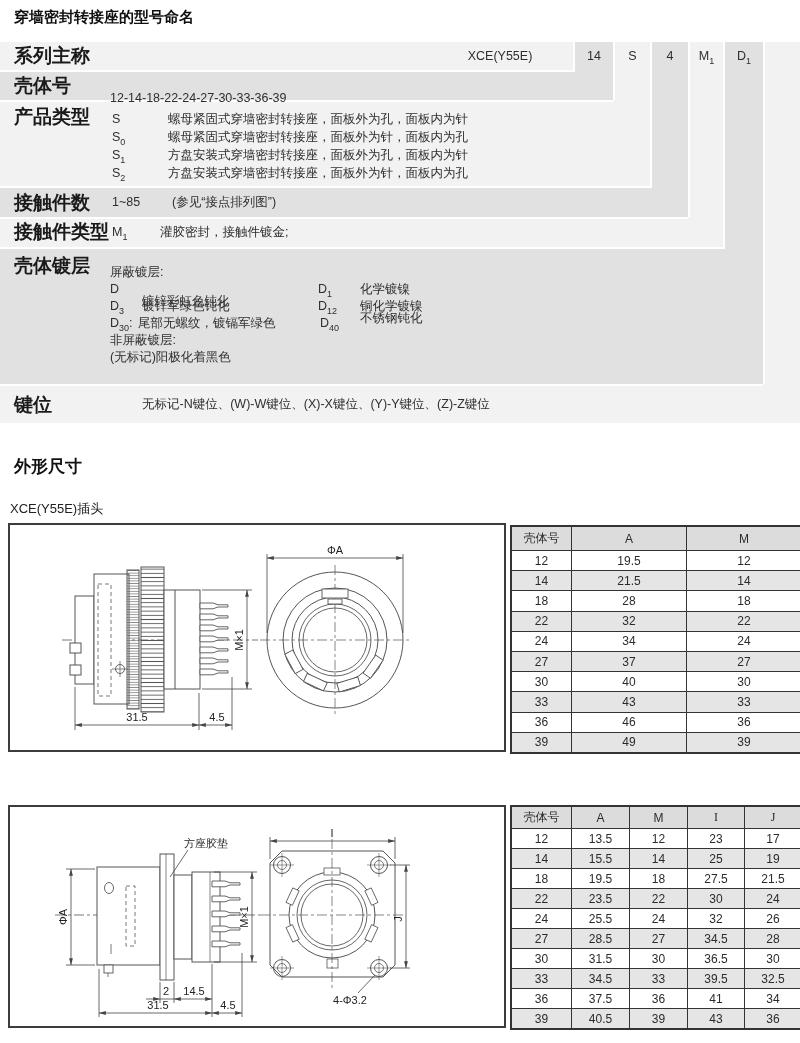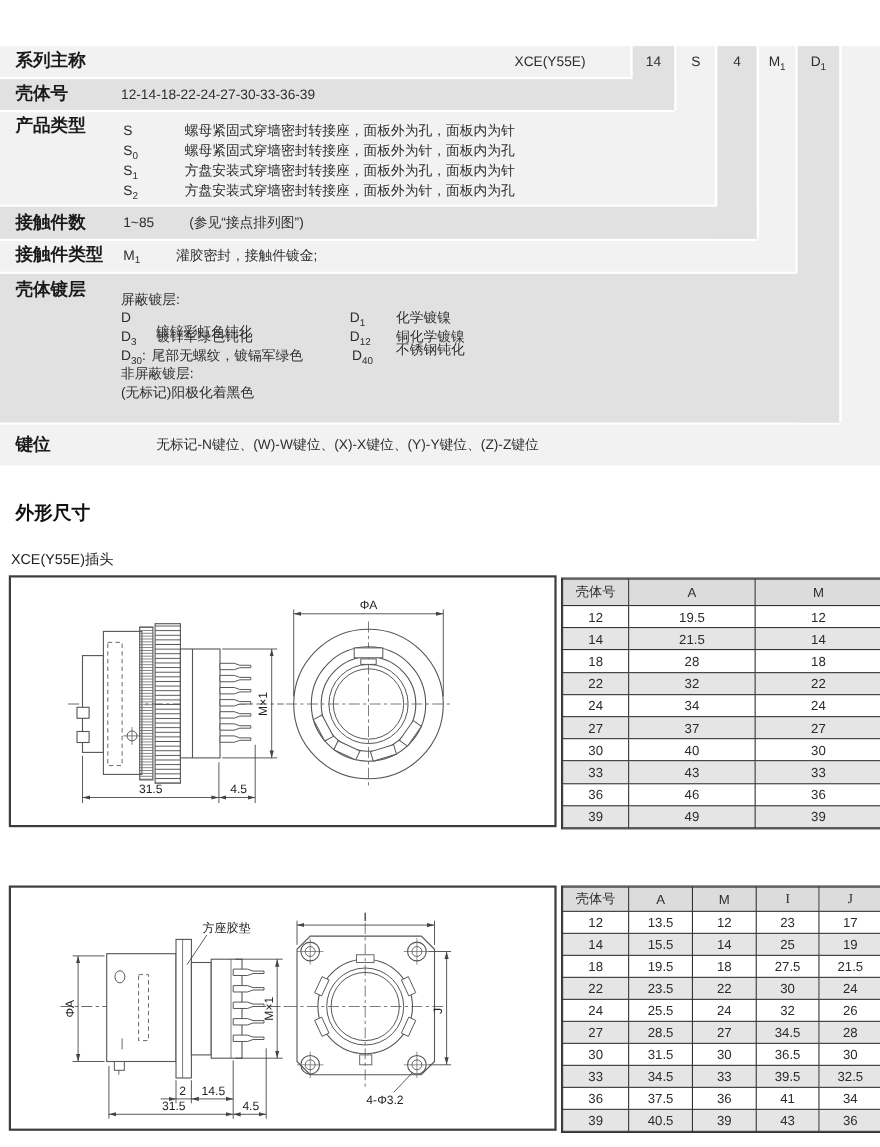--- a/index.html
+++ b/index.html
@@ -1,19 +1,19 @@
 <!DOCTYPE html>
 <html><head>
 <meta charset="utf-8">
 <style>
   html,body{margin:0;padding:0;background:#fff;}
   #page{position:relative;width:800px;height:1043px;background:#fff;overflow:hidden;
         font-family:"Liberation Sans","DejaVu Sans",sans-serif;color:#2e2e2e;}
   .band{position:absolute;}
-  .lbl{position:absolute;font-weight:bold;font-size:16px;color:#1a1a1a;white-space:nowrap;}
+  .lbl{position:absolute;font-weight:bold;font-size:19px;color:#1a1a1a;white-space:nowrap;}
   .txt{position:absolute;font-size:12.5px;color:#2e2e2e;white-space:nowrap;}
   .cell{position:absolute;font-size:12.5px;color:#2e2e2e;text-align:center;}
   sub{font-size:9px;}
   .h1{position:absolute;font-weight:bold;font-size:15px;color:#111;}
   .h2{position:absolute;font-weight:bold;font-size:17px;color:#111;}
   .cap{position:absolute;font-size:13px;color:#222;white-space:nowrap;}
   .frame{position:absolute;border:2px solid #3c3c3c;background:#fff;}
   table.dim{border-collapse:collapse;table-layout:fixed;width:100%;height:100%;}
   table.dim th,table.dim td{border:1px solid #333;text-align:center;vertical-align:middle;
       font-size:12px;color:#2b2b2b;padding:0;overflow:hidden;}
@@ -21,20 +21,21 @@
   table.dim th.serif{font-family:"Liberation Serif","DejaVu Serif",serif;}
   table.dim tr.shade td{background:#e5e5e5;}
   .tablebox{position:absolute;border:1px solid #333;}
   svg text{font-family:"Liberation Sans","DejaVu Sans",sans-serif;fill:#222;}
 </style>
 </head>
 <body>
 
 <div id="page">
 
+  <div class="h1" style="left:14px;top:8px;">穿墙密封转接座的型号命名</div>
 
   <div>
 
     <div class="band" style="left:0;top:42px;width:800px;height:381px;background:#f2f2f2;"></div>
 
     <div class="band" style="left:0;top:70px;width:575px;height:2px;background:#fff;"></div>
     <div class="band" style="left:0;top:100px;width:613px;height:2px;background:#fff;"></div>
     <div class="band" style="left:0;top:186px;width:652px;height:2px;background:#fff;"></div>
     <div class="band" style="left:0;top:217px;width:688px;height:2px;background:#fff;"></div>
     <div class="band" style="left:0;top:247px;width:725px;height:2px;background:#fff;"></div>
@@ -57,21 +58,21 @@
 
     <div class="lbl" style="left:14px;top:42px;line-height:28px;">系列主称</div>
     <div class="txt" style="left:430px;top:42px;width:140px;line-height:28px;text-align:center;">XCE(Y55E)</div>
     <div class="cell" style="left:575px;top:42px;width:38px;line-height:28px;"><span>14</span><sub></sub></div>
     <div class="cell" style="left:615px;top:42px;width:35px;line-height:28px;"><span>S</span><sub></sub></div>
     <div class="cell" style="left:652px;top:42px;width:36px;line-height:28px;"><span>4</span><sub></sub></div>
     <div class="cell" style="left:690px;top:42px;width:33px;line-height:28px;"><span>M</span><sub>1</sub></div>
     <div class="cell" style="left:725px;top:42px;width:38px;line-height:28px;"><span>D</span><sub>1</sub></div>
 
     <div class="lbl" style="left:14px;top:72px;line-height:28px;">壳体号</div>
-    <div class="txt" style="left:110px;top:72px;line-height:28px;text-align:right;">12-14-18-22-24-27-30-33-36-39</div>
+    <div class="txt" style="left:110px;top:84px;line-height:28px;text-align:right;">12-14-18-22-24-27-30-33-36-39</div>
 
     <div class="lbl" style="left:14px;top:104px;">产品类型</div>
     <div class="txt" style="left:112px;top:110px;line-height:18px;"><span>S</span><sub></sub></div>
     <div class="txt" style="left:168px;top:110px;line-height:18px;">螺母紧固式穿墙密封转接座，面板外为孔，面板内为针</div>
     <div class="txt" style="left:112px;top:128px;line-height:18px;"><span>S</span><sub>0</sub></div>
     <div class="txt" style="left:168px;top:128px;line-height:18px;">螺母紧固式穿墙密封转接座，面板外为针，面板内为孔</div>
     <div class="txt" style="left:112px;top:146px;line-height:18px;"><span>S</span><sub>1</sub></div>
     <div class="txt" style="left:168px;top:146px;line-height:18px;">方盘安装式穿墙密封转接座，面板外为孔，面板内为针</div>
     <div class="txt" style="left:112px;top:164px;line-height:18px;"><span>S</span><sub>2</sub></div>
     <div class="txt" style="left:168px;top:164px;line-height:18px;">方盘安装式穿墙密封转接座，面板外为针，面板内为孔</div>

